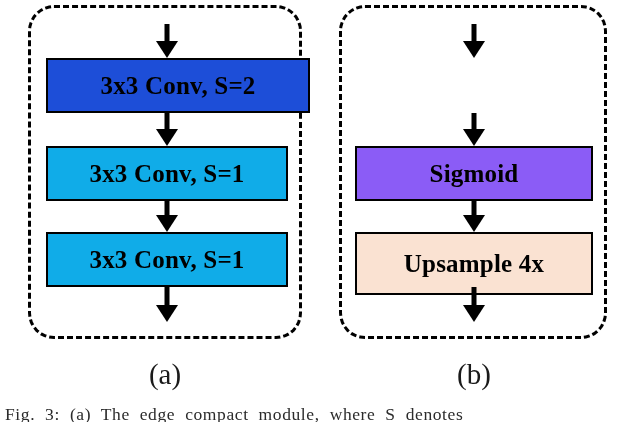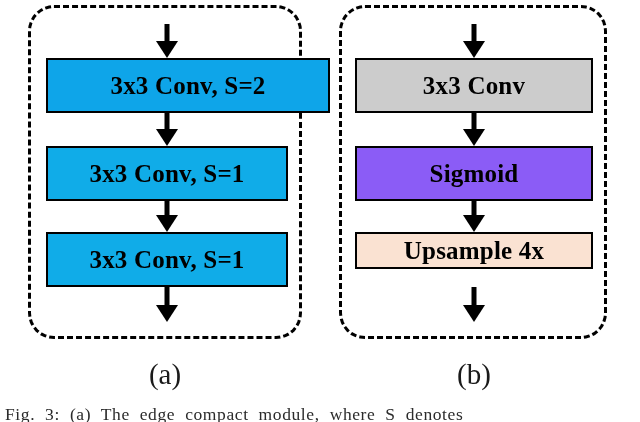--- a/index.html
+++ b/index.html
@@ -45,28 +45,28 @@
     justify-content: center;
     font-weight: bold;
     font-size: 25px;
     letter-spacing: 0.2px;
     line-height: 1;
     white-space: nowrap;
     color: #000000;
   }
 
   
-  .block-a1 { left: 46px; top: 58px;  width: 284px; height: 55px; background: #0ea5e9; font-family: Liberation Serif, serif; }
+  .block-a1 { left: 46px; top: 58px;  width: 264px; height: 55px; background: #1d4ed8; font-family: Liberation Serif, serif; }
   .block-a2 { left: 46px; top: 146px; width: 242px; height: 55px; background: #10ACE8; }
   .block-a3 { left: 46px; top: 232px; width: 242px; height: 55px; background: #10ACE8; }
 
   
   .block-b1 { left: 355px; top: 58px;  width: 238px; height: 55px; background: #CCCCCC; }
   .block-b2 { left: 355px; top: 146px; width: 238px; height: 55px; background: #8b5cf6; }
-  .block-b3 { left: 355px; top: 232px; width: 238px; height: 37px; background: #FAE2D2; }
+  .block-b3 { left: 355px; top: 232px; width: 238px; height: 63px; background: #FAE2D2; }
 
   
   .arrow {
     position: absolute;
     width: 0;
   }
   .arrow .shaft {
     position: absolute;
     left: 50%;
     top: 0;
@@ -161,21 +161,20 @@
 
   <div class="subfig-label label-a">(a)</div>
 
   <div class="module module-b"></div>
 
   <div class="arrow arrow-b0">
     <div class="shaft" style="height:17px"></div>
       <div class="head"></div>
   </div>
 
-  <div class="op-block block-b1">3x3 Conv</div>
 
   <div class="arrow arrow-b1">
     <div class="shaft" style="height:16px"></div>
       <div class="head"></div>
   </div>
 
   <div class="op-block block-b2">Sigmoid</div>
 
   <div class="arrow arrow-b2">
     <div class="shaft" style="height:14px"></div>

